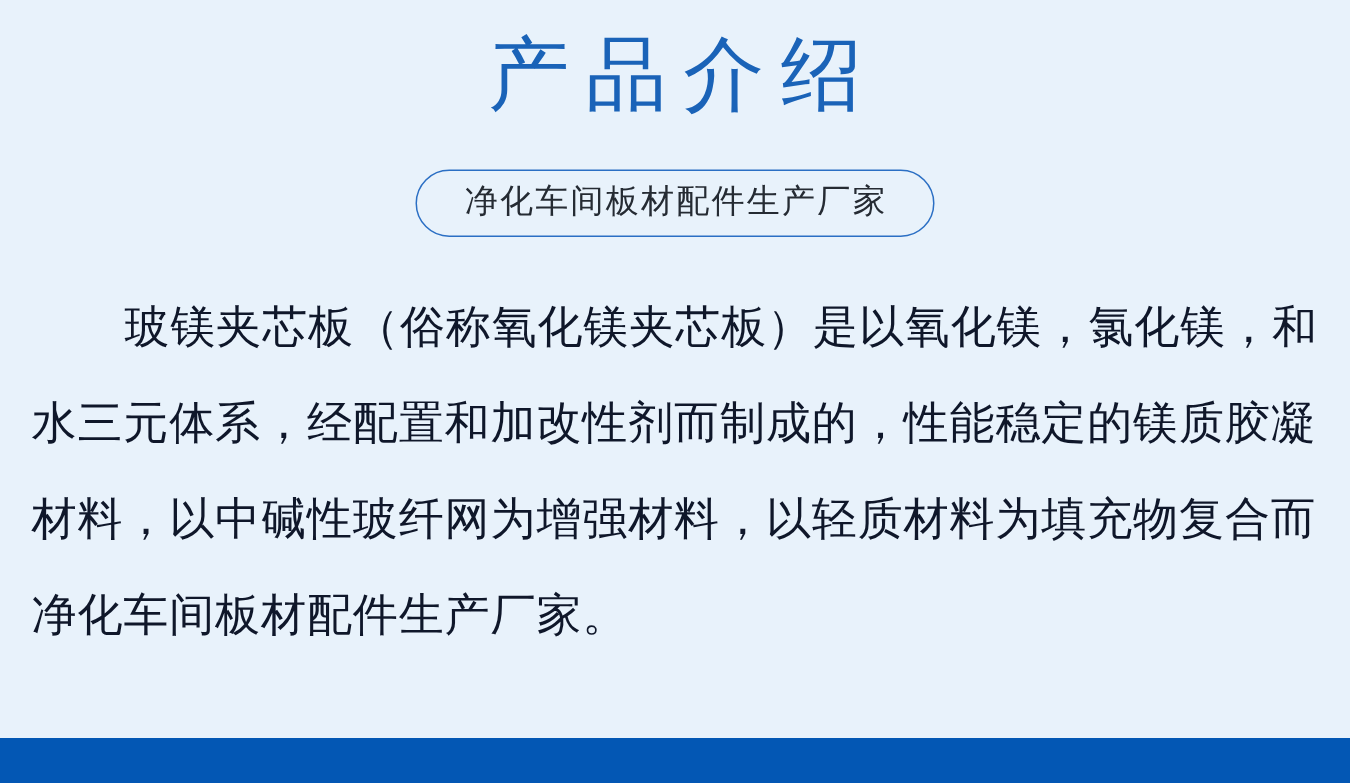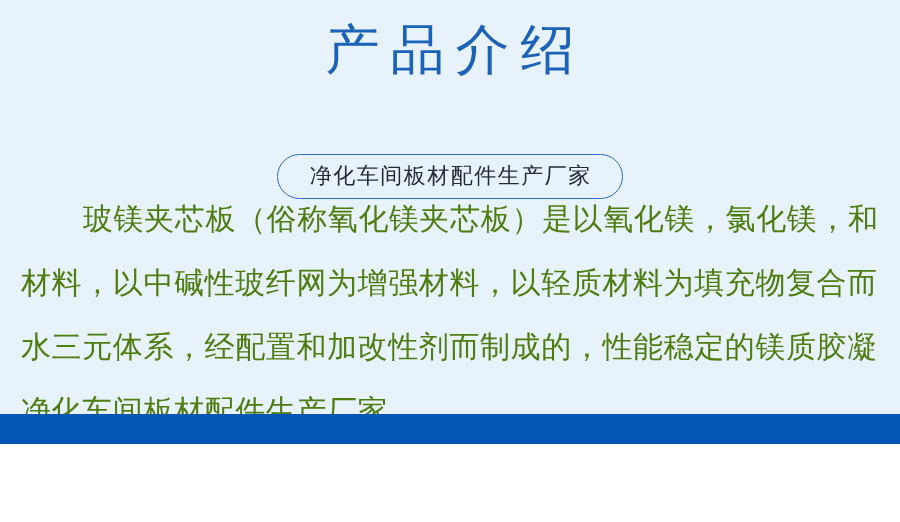--- a/index.html
+++ b/index.html
@@ -8,21 +8,21 @@
   }
   body {
     width: 900px;
     height: 522px;
     overflow: hidden;
     font-family: "Liberation Sans", "DejaVu Sans", sans-serif;
   }
   #page {
     position: relative;
     width: 900px;
-    height: 444px;
+    height: 522px;
     background: #e8f2fb;
     box-sizing: border-box;
   }
 
   
   .title-wrap {
     position: absolute;
     left: 0;
     top: 18px;
     width: 900px;
@@ -56,34 +56,33 @@
     line-height: 41px;
     padding: 0 26px;
     border: 1.6px solid #2b6fc4;
     border-radius: 23px;
     color: #252b33;
     font-size: 22px;
     letter-spacing: 1.5px;
     text-indent: 1.5px;
     white-space: nowrap;
     font-family: "DejaVu Sans", "Liberation Sans", sans-serif;
-    margin-top: 41px;
   }
 
   
   .body-wrap {
     position: absolute;
     left: 21px;
     top: 187px;
     width: 862px;
   }
   .body-line {
     font-size: 30px;
     line-height: 64px;
-    color: #4d7c0f;
+    color: #0f172a;
     letter-spacing: 0.6px;
     white-space: nowrap;
     font-family: "DejaVu Sans", "Liberation Sans", sans-serif;
   }
   .body-line.first {
     text-indent: 62px;
   }
 
   
   .bottom-bar {
@@ -103,20 +102,20 @@
   <div class="title-wrap">
     <div class="title">产品介绍</div>
   </div>
 
   <div class="pill-wrap">
     <div class="pill">净化车间板材配件生产厂家</div>
   </div>
 
   <div class="body-wrap">
     <div class="body-line first">玻镁夹芯板（俗称氧化镁夹芯板）是以氧化镁，氯化镁，和</div>
+    <div class="body-line">水三元体系，经配置和加改性剂而制成的，性能稳定的镁质胶凝</div>
     <div class="body-line">材料，以中碱性玻纤网为增强材料，以轻质材料为填充物复合而</div>
-    <div class="body-line">水三元体系，经配置和加改性剂而制成的，性能稳定的镁质胶凝</div>
     <div class="body-line">净化车间板材配件生产厂家。</div>
   </div>
 
   <div class="bottom-bar"></div>
 
 </div>
 
 </body></html>

